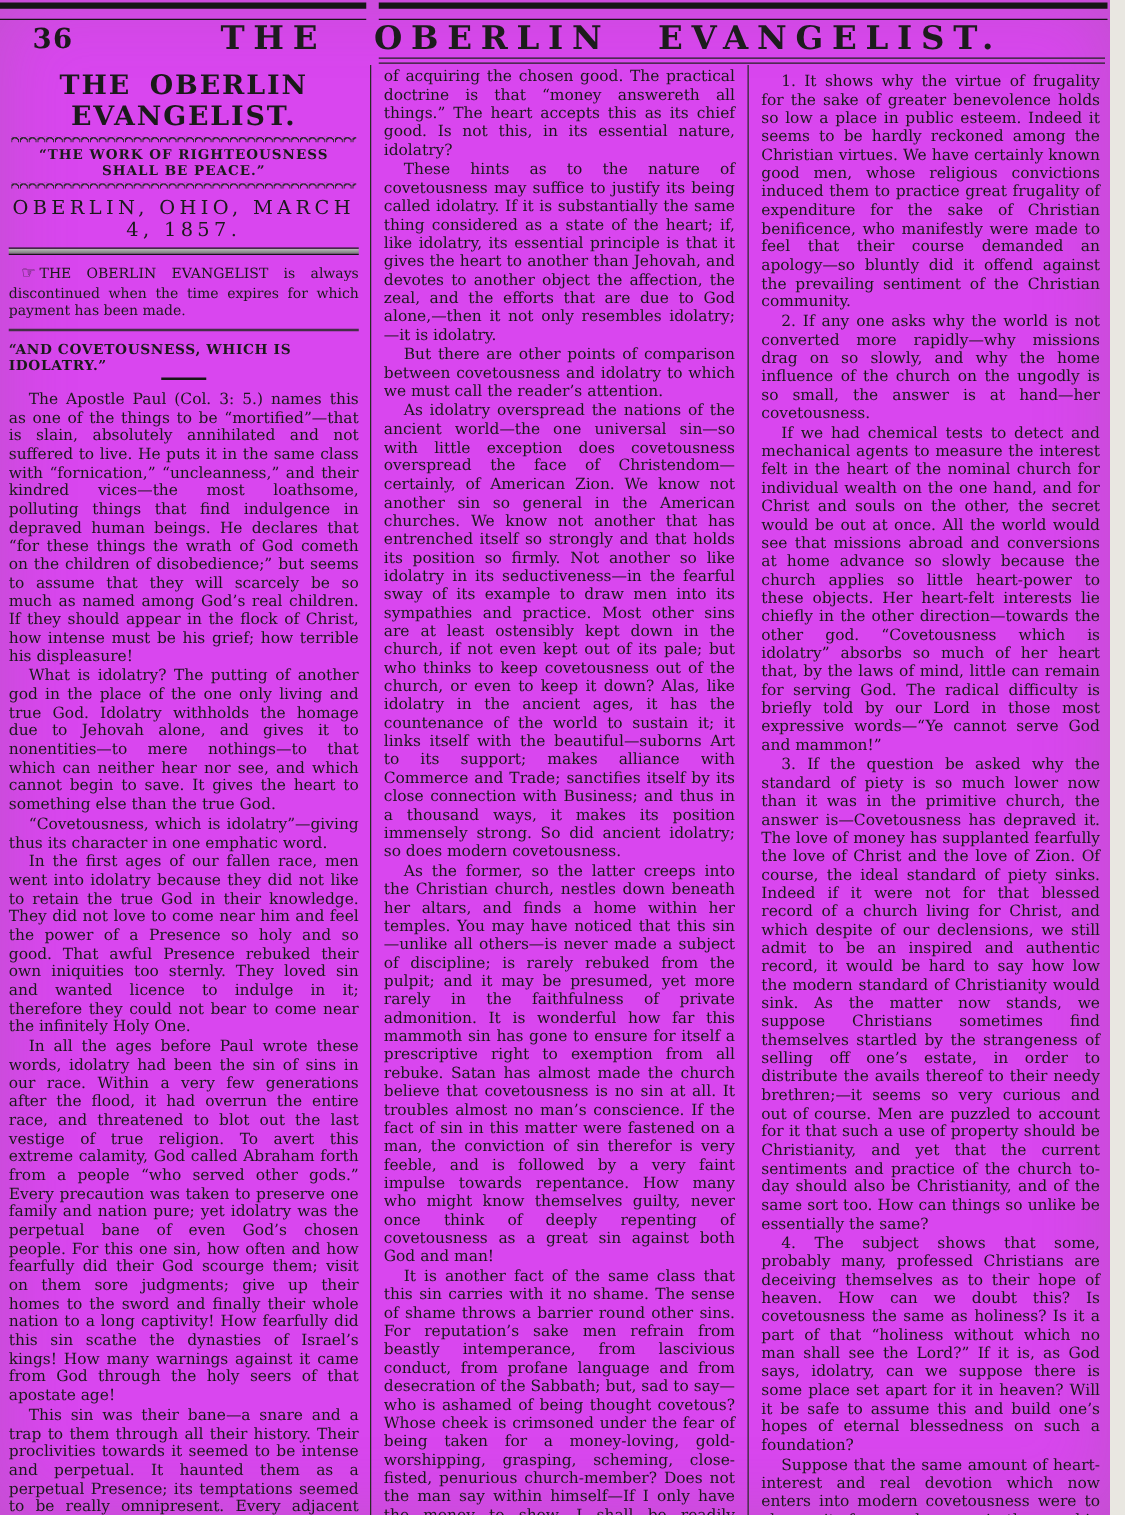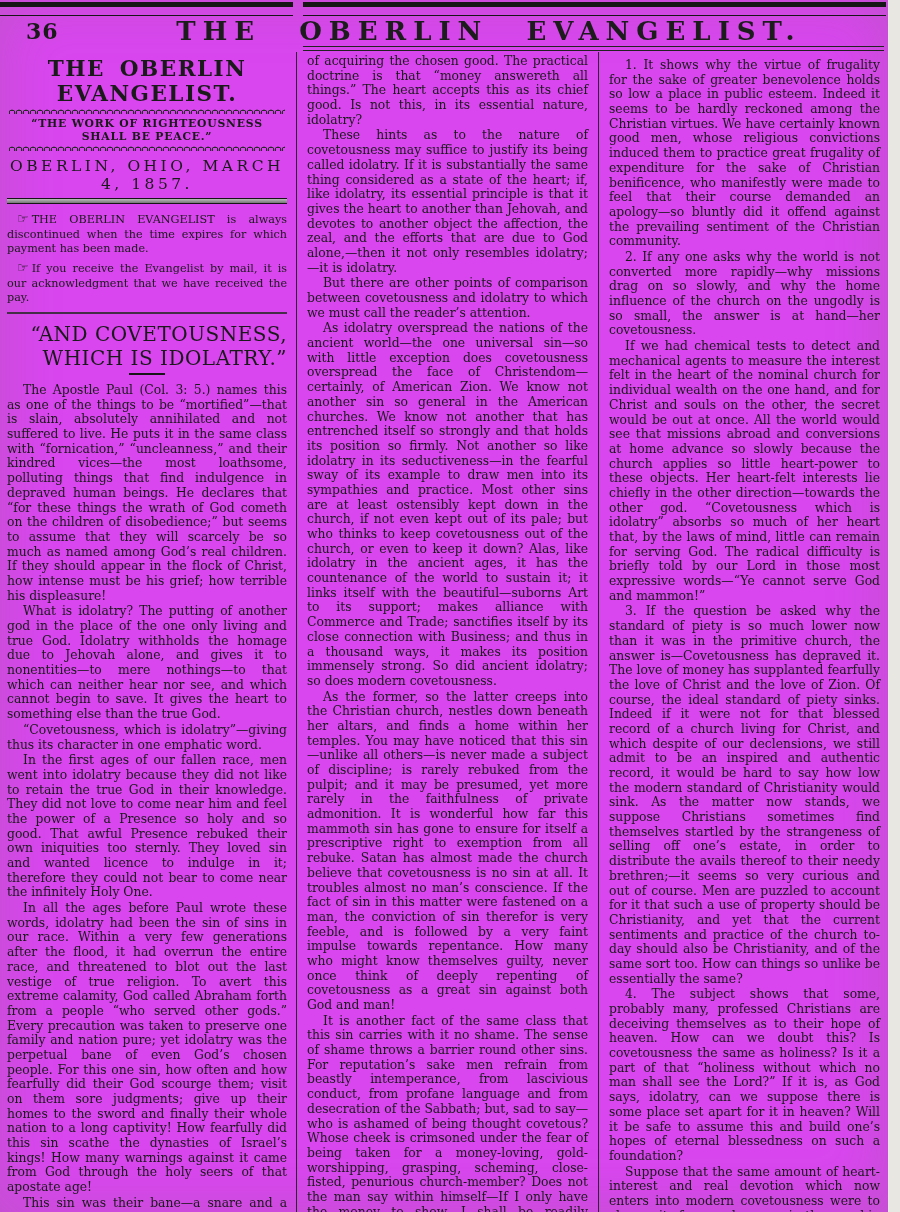--- a/index.html
+++ b/index.html
@@ -37,21 +37,21 @@
   .wavy{height:5px;margin:3px 2px;
     background-image:radial-gradient(circle at 3px 4px,transparent 2.2px,#2a2a2a 2.3px,#2a2a2a 3.4px,transparent 3.6px);
     background-size:7px 5px;background-repeat:repeat-x;}
   .motto{text-align:center;font-size:10.8px;font-weight:700;letter-spacing:.8px;margin:2px 0;}
   .dateline{text-align:center;font-size:15.5px;font-weight:400;letter-spacing:3.5px;margin:6px 0 5px;}
   .rule-3d{height:4px;border-top:1px solid #161616;border-bottom:1px solid #161616;background:linear-gradient(#bbb,#777);margin:2px 0 7px;}
   .notice{font-size:11.2px;font-weight:400;line-height:1.3;text-align:justify;text-indent:10px;margin:0 0 3px;}
   .hand{font-size:13px;padding-right:3px;}
   .rule-thin{border-top:2px solid #2a2a2a;margin:6px 0 8px;opacity:.85;}
   
-  .headline{text-align:right;font-size:20px;font-weight:400;letter-spacing:.5px;margin:2px 0 3px;}
+  .headline{text-align:left;font-size:11px;font-weight:700;letter-spacing:.5px;margin:2px 0 3px;}
   .headline-rule{width:36px;height:2px;background:#161616;margin:2px auto 8px;}
   .col p{margin:0;text-align:justify;text-indent:16px;font-size:12.35px;line-height:1.19;}
   .col p.noindent{text-indent:0;}
   .col p + p{margin-top:1px;}
 </style>
 </head>
 <body>
 
 <div class="page">
 
@@ -69,23 +69,20 @@
     <div class="col col-left">
       <div class="mast-title">THE OBERLIN EVANGELIST.</div>
       <div class="wavy"></div>
       <div class="motto">“THE WORK OF RIGHTEOUSNESS SHALL BE PEACE.”</div>
       <div class="wavy"></div>
       <div class="dateline">OBERLIN, OHIO, MARCH 4, 1857.</div>
       <div class="rule-3d"></div>
 
       <div class="notice">
         <span class="hand">☞</span><span>THE OBERLIN EVANGELIST is always discontinued when the time expires for which payment has been made.</span>
-      </div>
-      <div class="notice">
-        <span class="hand">☞</span><span>If you receive the Evangelist by mail, it is our acknowledgment that we have received the pay.</span>
       </div>
 
       <div class="rule-thin"></div>
 
       <div class="headline">“AND COVETOUSNESS, WHICH IS IDOLATRY.”</div>
       <div class="headline-rule"></div>
 
       <p>The Apostle Paul (Col. 3: 5.) names this as one of the things to be “mortified”—that is slain, absolutely annihilated and not suffered to live.  He puts it in the same class with “fornication,” “uncleanness,” and their kindred vices—the most loathsome, polluting things that find indulgence in depraved human beings.  He declares that “for these things the wrath of God cometh on the children of disobedience;” but seems to assume that they will scarcely be so much as named among God’s real children.  If they should appear in the flock of Christ, how intense must be his grief; how terrible his displeasure!</p>
       <p>What is idolatry?  The putting of another god in the place of the one only living and true God.  Idolatry withholds the homage due to Jehovah alone, and gives it to nonentities—to mere nothings—to that which can neither hear nor see, and which cannot begin to save.  It gives the heart to something else than the true God.</p>
       <p>“Covetousness, which is idolatry”—giving thus its character in one emphatic word.</p>

